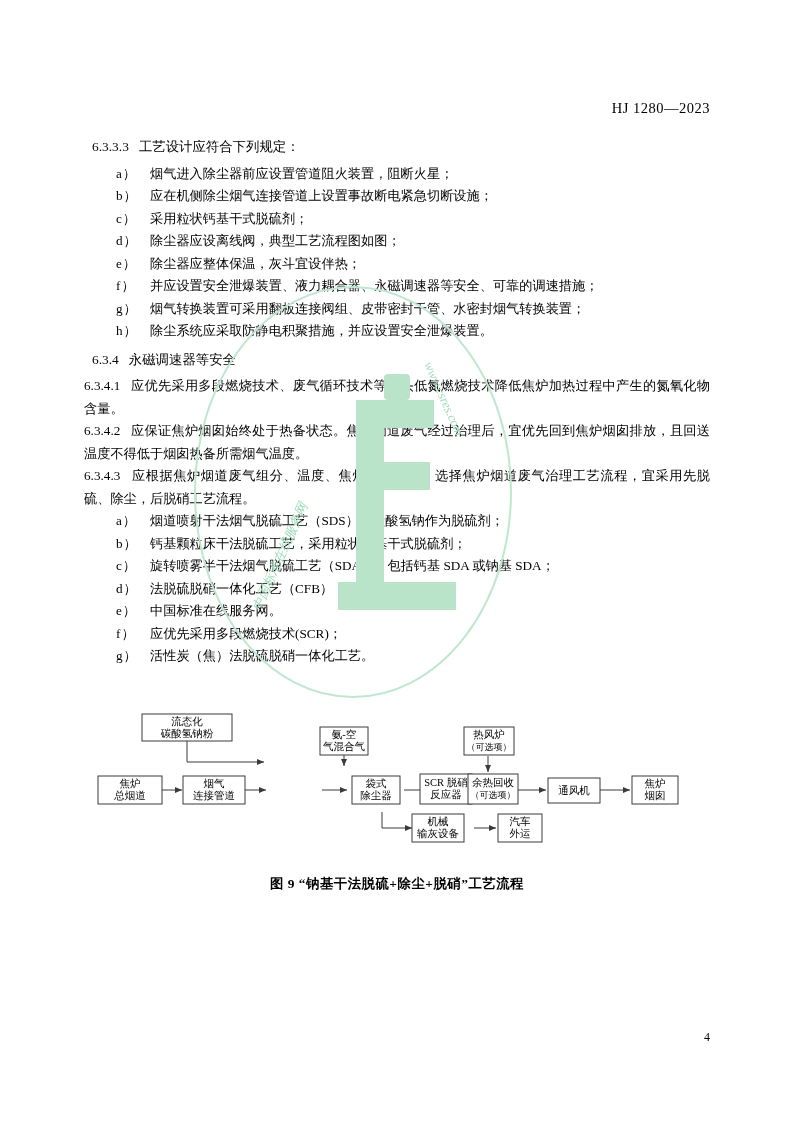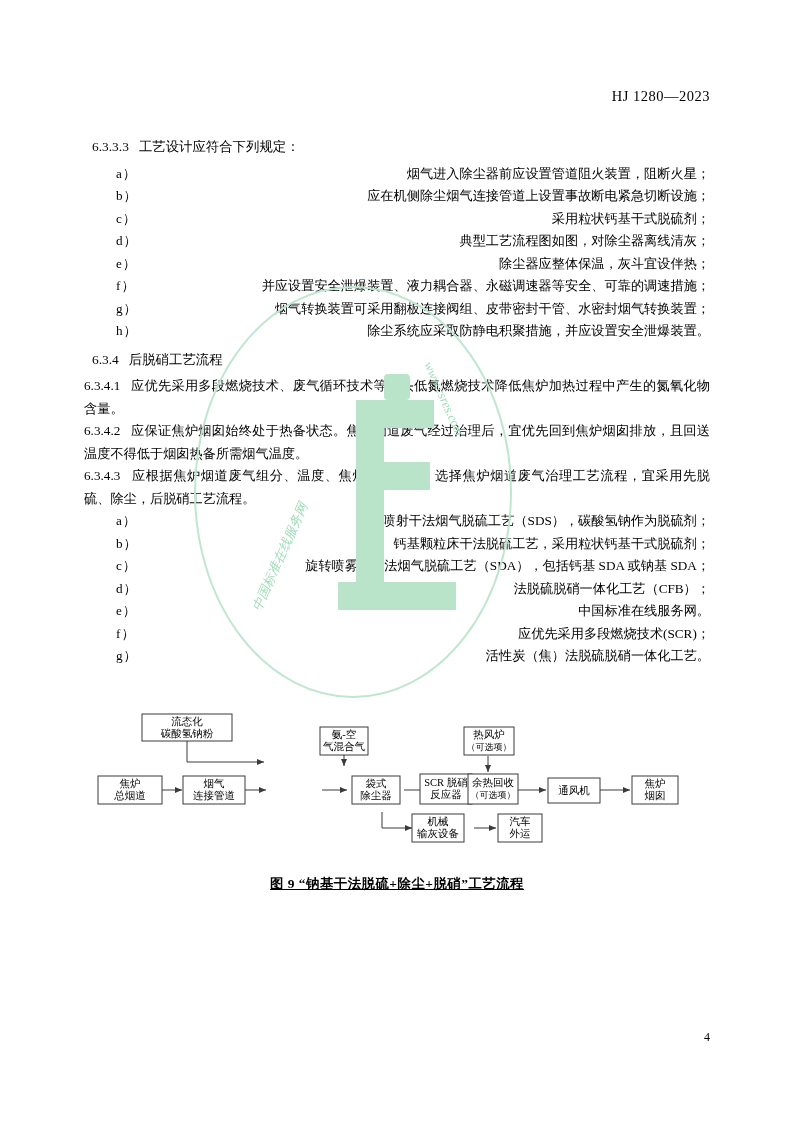--- a/index.html
+++ b/index.html
@@ -15,21 +15,21 @@
     position: relative;
     width: 794px;
     height: 1123px;
     overflow: hidden;
     background: #fff;
   }
 
   
   .header {
     position: absolute;
-    top: 88px;
+    top: 100px;
     right: 84px;
     font-family: "Liberation Serif", serif;
     font-size: 14.5px;
     letter-spacing: 0.5px;
     white-space: nowrap;
     text-align: right;
   }
 
   
   .content {
@@ -58,21 +58,20 @@
     margin-left: 32px;
     line-height: 22.5px;
   }
   .litem .mark {
     width: 34px;
     flex: 0 0 34px;
     letter-spacing: 1px;
   }
   .litem .txt {
     flex: 1 1 auto;
-    text-align: right;
   }
   .p-body {
     margin-top: 3px;
   }
 
   
   .watermark {
     position: absolute;
     left: 188px;
     top: 282px;
@@ -93,21 +92,20 @@
   }
   .fig-caption {
     position: absolute;
     left: 0;
     top: 875px;
     width: 794px;
     text-align: center;
     font-size: 13.4px;
     font-weight: bold;
     letter-spacing: 0.5px;
-    text-decoration: underline;
   }
 
   .footer-num {
     position: absolute;
     right: 84px;
     bottom: 78px;
     font-size: 12px;
   }
   svg text {
     font-family: "Liberation Serif", "DejaVu Serif", serif;
@@ -135,21 +133,21 @@
       <div class="litem">
         <span class="mark">b）</span>
         <span class="txt">应在机侧除尘烟气连接管道上设置事故断电紧急切断设施；</span>
       </div>
       <div class="litem">
         <span class="mark">c）</span>
         <span class="txt">采用粒状钙基干式脱硫剂；</span>
       </div>
       <div class="litem">
         <span class="mark">d）</span>
-        <span class="txt">典型工艺流程图如图，对除尘器离线清灰；</span>
+        <span class="txt">除尘器应设离线阀，典型工艺流程图如图；</span>
       </div>
       <div class="litem">
         <span class="mark">e）</span>
         <span class="txt">除尘器应整体保温，灰斗宜设伴热；</span>
       </div>
       <div class="litem">
         <span class="mark">f）</span>
         <span class="txt">并应设置安全泄爆装置、液力耦合器、永磁调速器等安全、可靠的调速措施；</span>
       </div>
       <div class="litem">
@@ -157,21 +155,21 @@
         <span class="txt">烟气转换装置可采用翻板连接阀组、皮带密封干管、水密封烟气转换装置；</span>
       </div>
       <div class="litem">
         <span class="mark">h）</span>
         <span class="txt">除尘系统应采取防静电积聚措施，并应设置安全泄爆装置。</span>
       </div>
     </div>
 
     <div class="para sec-title">
       <span>6.3.4</span>
-      &nbsp;&nbsp;<span>后脱硝工艺流程</span>
+      &nbsp;&nbsp;<span>永磁调速器等安全</span>
     </div>
 
     <div class="para p-body">
       <span>6.3.4.1</span>
       &nbsp;&nbsp;<span>应优先采用多段燃烧技术、废气循环技术等源头低氮燃烧技术降低焦炉加热过程中产生的氮氧化物含量。</span>
     </div>
 
     <div class="para">
       <span>6.3.4.2</span>
       &nbsp;&nbsp;<span>应保证焦炉烟囱始终处于热备状态。焦炉烟道废气经过治理后，宜优先回到焦炉烟囱排放，且回送温度不得低于烟囱热备所需烟气温度。</span>

